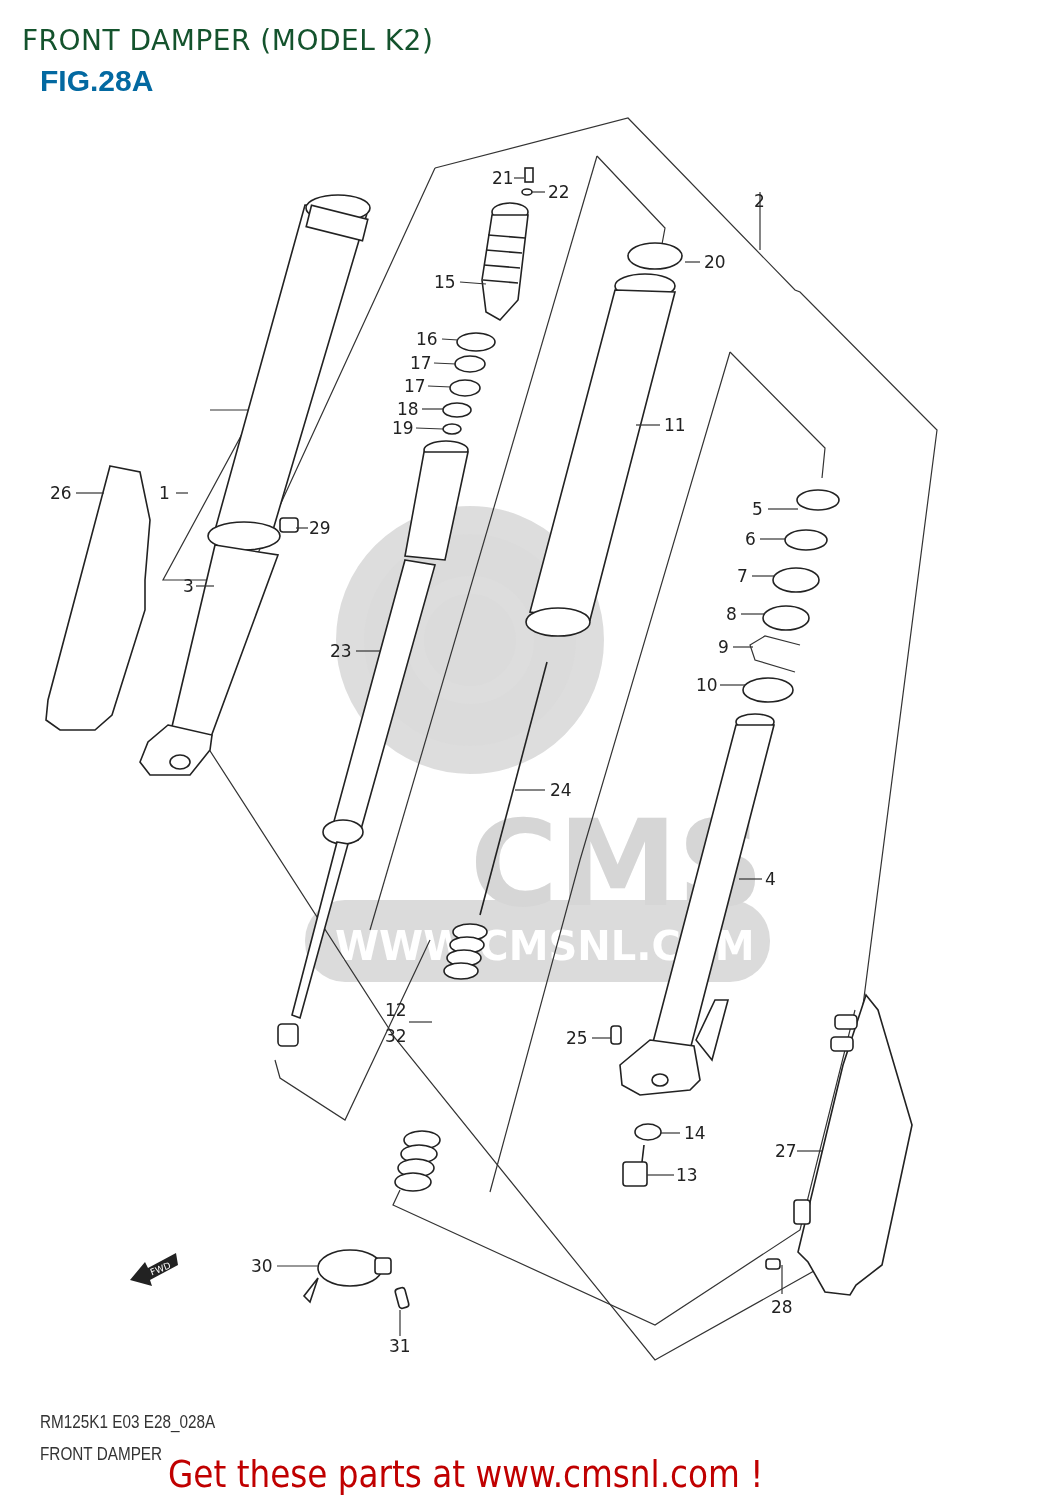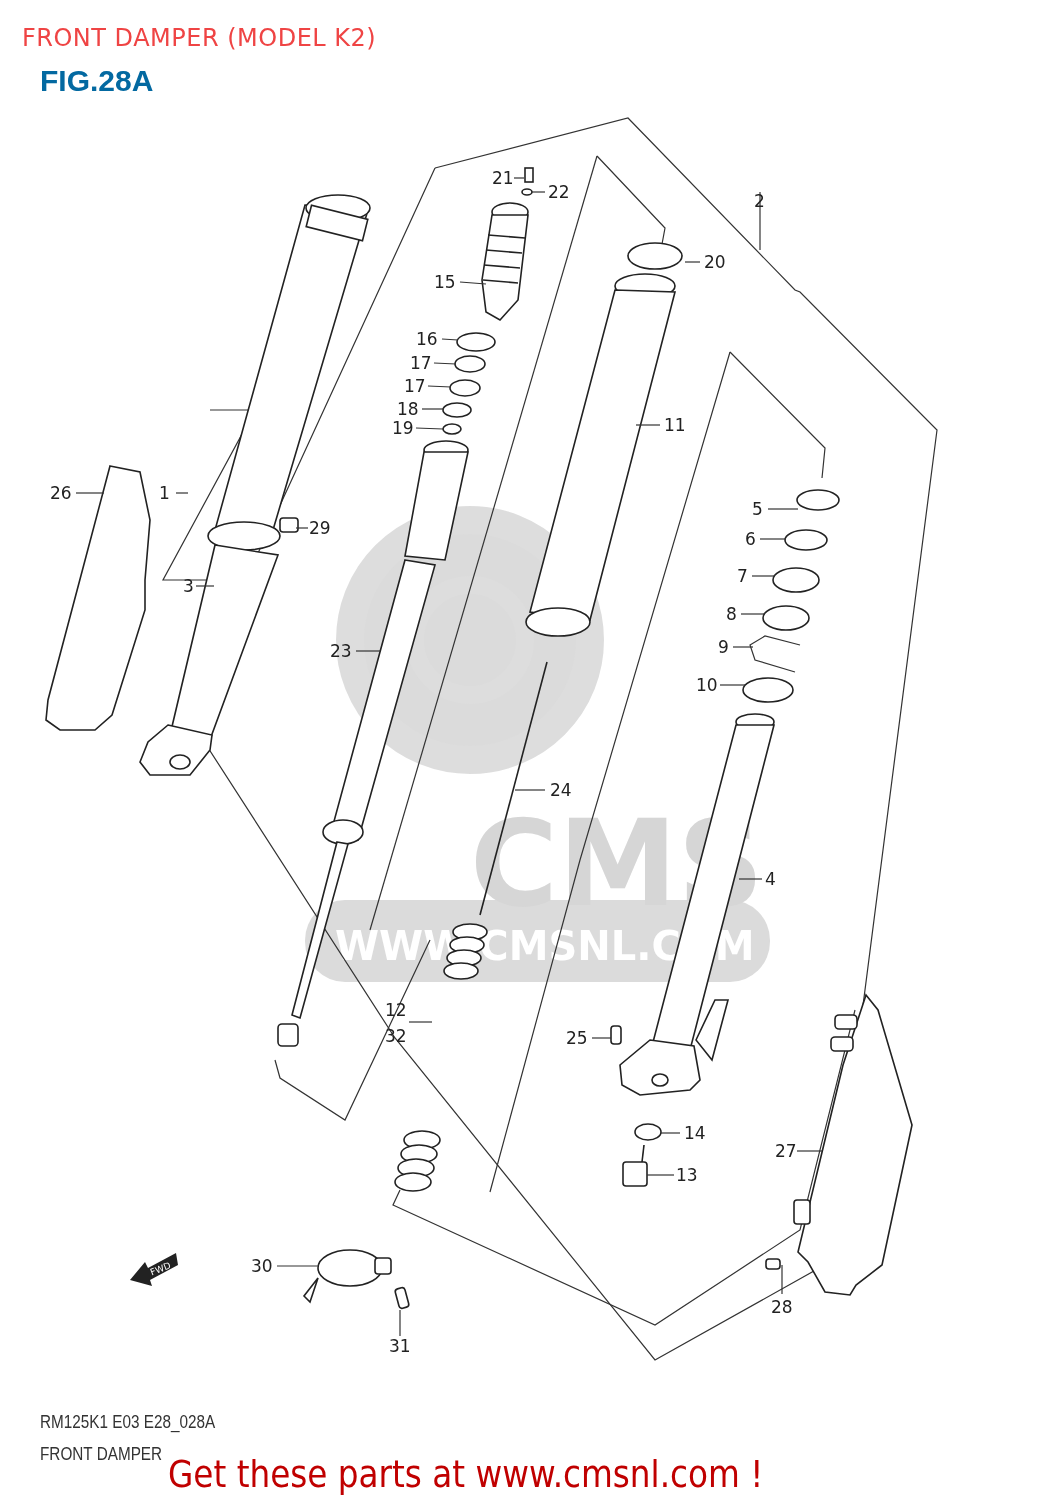--- a/index.html
+++ b/index.html
@@ -1,17 +1,17 @@
 <!DOCTYPE html>
 <html><head>
 <meta charset="utf-8">
 <style>
   html, body { margin: 0; padding: 0; background: #ffffff; }
   body { width: 1057px; height: 1500px; position: relative; overflow: hidden; font-family: "DejaVu Sans", sans-serif; }
-  .page-title { position: absolute; left: 22px; top: 24px; font-size: 24px; color: #ef4444; letter-spacing: 0.5px; font-family: "DejaVu Sans", sans-serif; }
+  .page-title { position: absolute; left: 22px; top: 24px; font-size: 28px; color: #14532d; letter-spacing: 0.5px; font-family: "DejaVu Sans", sans-serif; }
   .fig-title { position: absolute; left: 40px; top: 64px; font-size: 30px; font-weight: bold; color: #0369a1; font-family: "Liberation Sans", sans-serif; }
   .footer-code { position: absolute; left: 40px; top: 1412px; font-size: 18px; color: #333333; font-family: "Liberation Sans", sans-serif; transform: scaleX(0.85); transform-origin: left; }
   .footer-name { position: absolute; left: 40px; top: 1444px; font-size: 18px; color: #333333; font-family: "Liberation Sans", sans-serif; transform: scaleX(0.85); transform-origin: left; }
   .promo { position: absolute; left: 168px; top: 1452px; font-size: 38px; color: #c00000; font-family: "DejaVu Sans", sans-serif; transform: scaleX(0.86); transform-origin: left; white-space: nowrap; text-decoration: none; }
   svg.diagram { position: absolute; left: 0; top: 0; }
   .ln { stroke: #222; stroke-width: 1.6; fill: none; }
   .thin { stroke: #333; stroke-width: 1.2; fill: none; }
   .part { stroke: #222; stroke-width: 1.6; fill: #fff; }
   .callout { font-family: "DejaVu Sans", sans-serif; font-size: 17px; fill: #222; }
   .wm { fill: #d8d8d8; }

